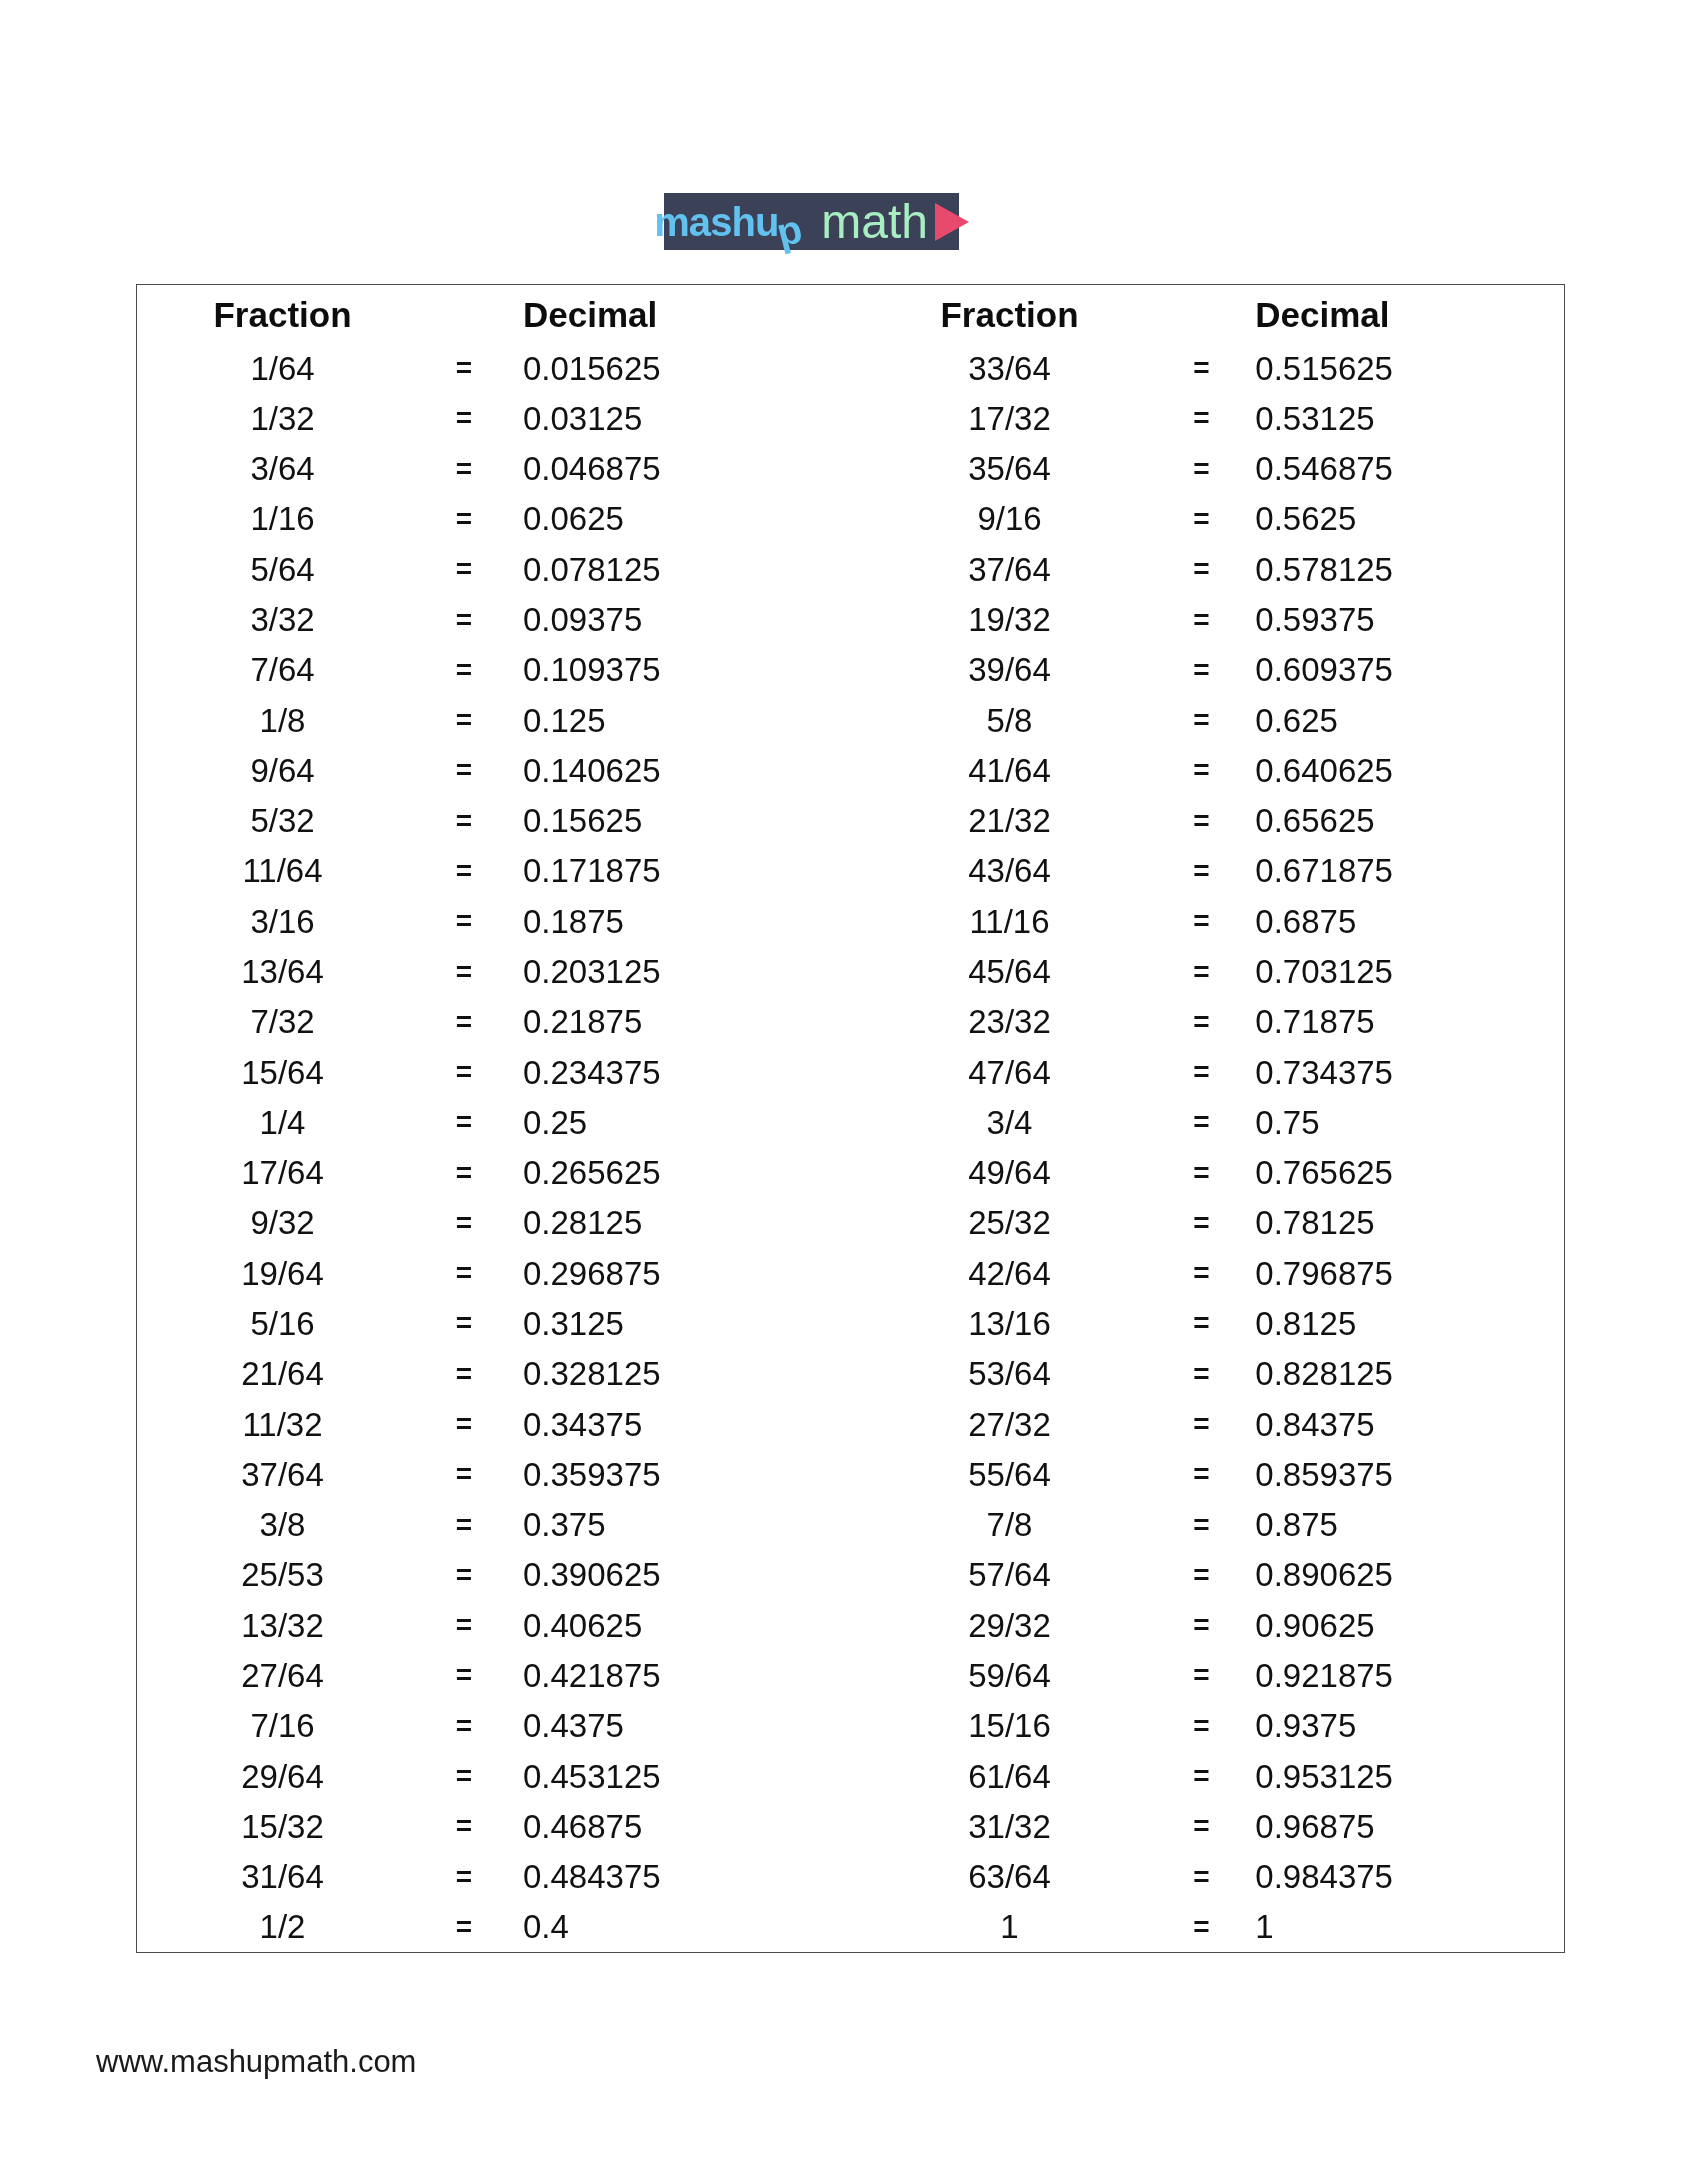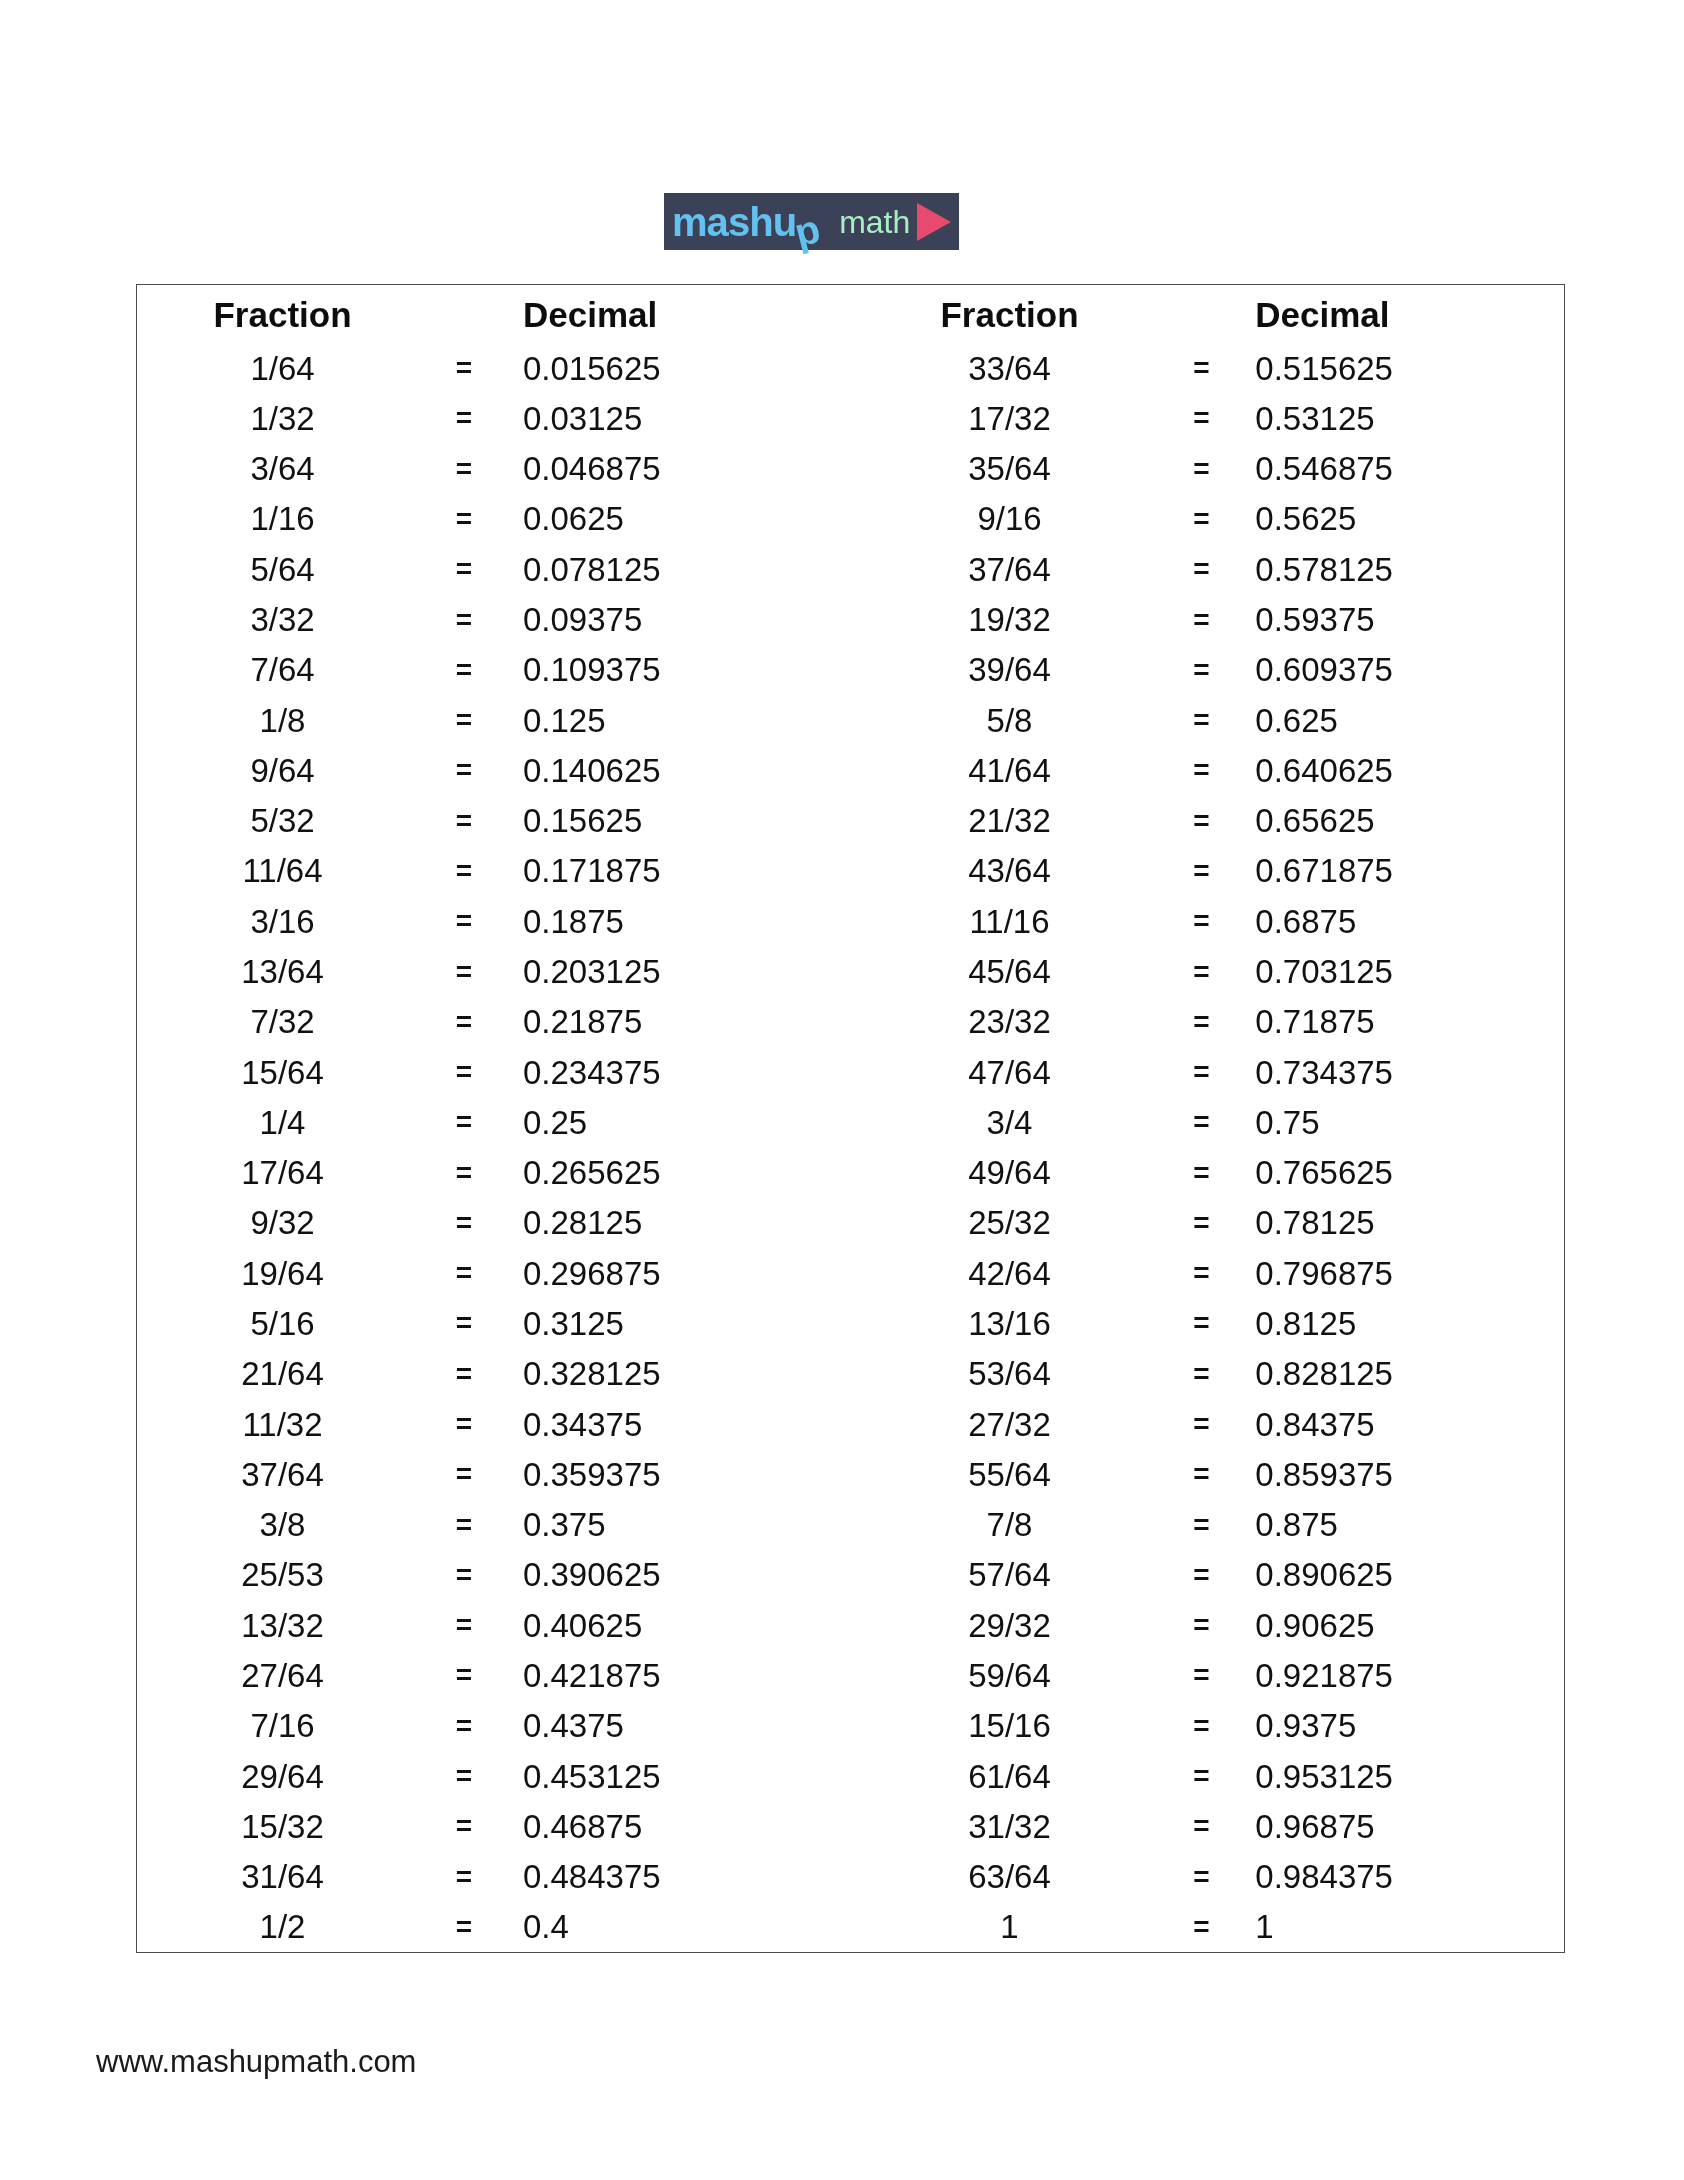--- a/index.html
+++ b/index.html
@@ -51,21 +51,21 @@
   }
   .logo-p {
     display: inline-block;
     font-size: 40px;
     font-weight: 800;
     color: #62c1ee;
     transform: translateY(8.5px) rotate(-14deg);
     margin-left: -1.7px;
   }
   .logo-math {
-    font-size: 32px;
+    font-size: 48px;
     font-weight: 400;
     color: #a9edc3;
     margin-left: 20px;
     letter-spacing: 0px;
   }
   .logo-arrow {
     width: 0;
     height: 0;
     border-top: 19px solid transparent;
     border-bottom: 19px solid transparent;

